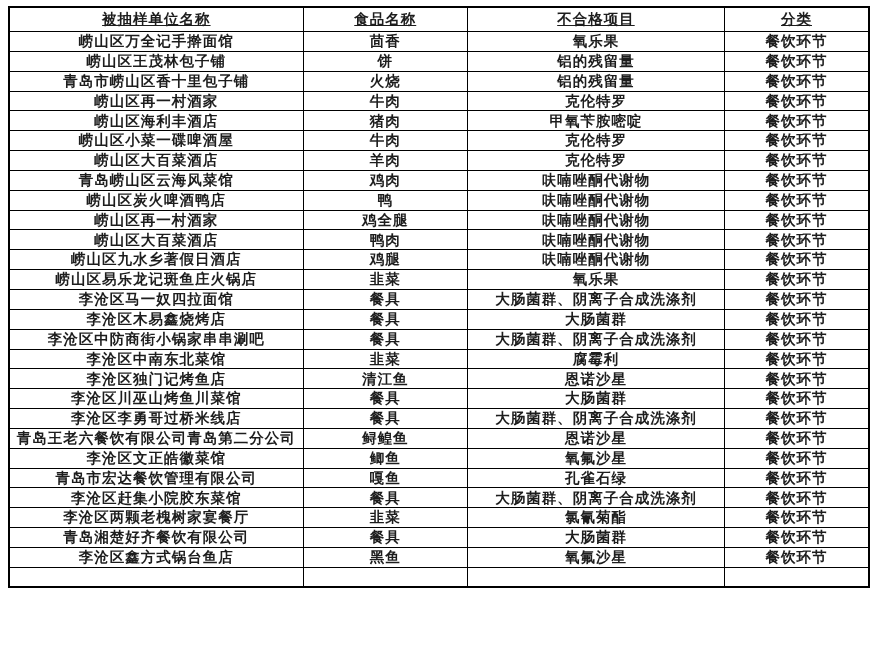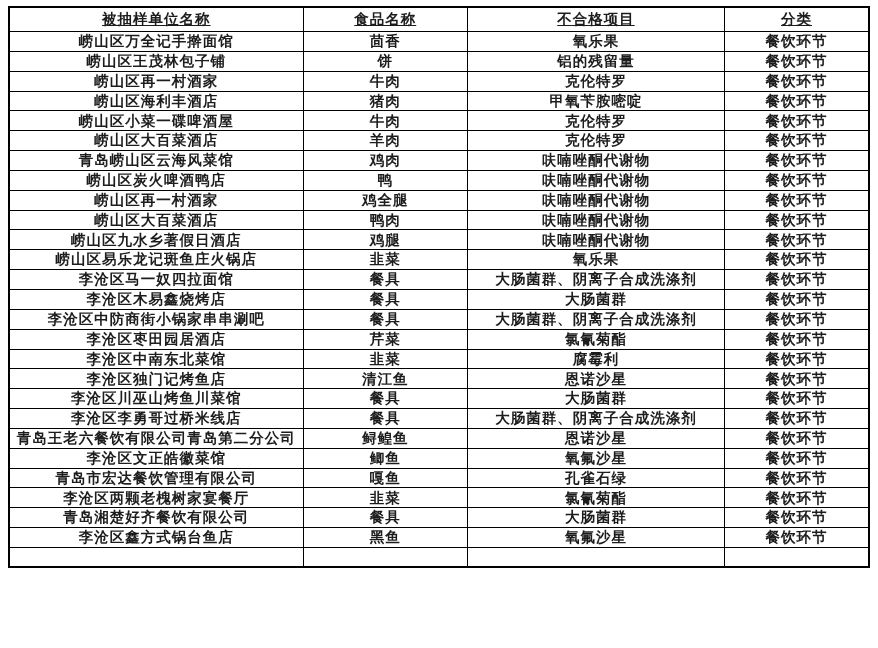--- a/index.html
+++ b/index.html
@@ -80,20 +80,26 @@
           <td>氧乐果</td>
           <td>餐饮环节</td>
         </tr>
         <tr>
           <td>崂山区王茂林包子铺</td>
           <td>饼</td>
           <td>铝的残留量</td>
           <td>餐饮环节</td>
         </tr>
         <tr>
+          <td>青岛市崂山区香十里包子铺</td>
+          <td>火烧</td>
+          <td>铝的残留量</td>
+          <td>餐饮环节</td>
+        </tr>
+        <tr>
           <td>崂山区再一村酒家</td>
           <td>牛肉</td>
           <td>克伦特罗</td>
           <td>餐饮环节</td>
         </tr>
         <tr>
           <td>崂山区海利丰酒店</td>
           <td>猪肉</td>
           <td>甲氧苄胺嘧啶</td>
           <td>餐饮环节</td>
@@ -158,26 +164,20 @@
           <td>大肠菌群</td>
           <td>餐饮环节</td>
         </tr>
         <tr>
           <td>李沧区中防商街小锅家串串涮吧</td>
           <td>餐具</td>
           <td>大肠菌群、阴离子合成洗涤剂</td>
           <td>餐饮环节</td>
         </tr>
         <tr>
-          <td>李沧区枣田园居酒店</td>
-          <td>芹菜</td>
-          <td>氯氰菊酯</td>
-          <td>餐饮环节</td>
-        </tr>
-        <tr>
           <td>李沧区中南东北菜馆</td>
           <td>韭菜</td>
           <td>腐霉利</td>
           <td>餐饮环节</td>
         </tr>
         <tr>
           <td>李沧区独门记烤鱼店</td>
           <td>清江鱼</td>
           <td>恩诺沙星</td>
           <td>餐饮环节</td>
@@ -203,20 +203,26 @@
         <tr>
           <td>李沧区文正皓徽菜馆</td>
           <td>鲫鱼</td>
           <td>氧氟沙星</td>
           <td>餐饮环节</td>
         </tr>
         <tr>
           <td>青岛市宏达餐饮管理有限公司</td>
           <td>嘎鱼</td>
           <td>孔雀石绿</td>
+          <td>餐饮环节</td>
+        </tr>
+        <tr>
+          <td>李沧区赶集小院胶东菜馆</td>
+          <td>餐具</td>
+          <td>大肠菌群、阴离子合成洗涤剂</td>
           <td>餐饮环节</td>
         </tr>
         <tr>
           <td>李沧区两颗老槐树家宴餐厅</td>
           <td>韭菜</td>
           <td>氯氰菊酯</td>
           <td>餐饮环节</td>
         </tr>
         <tr>
           <td>青岛湘楚好齐餐饮有限公司</td>

